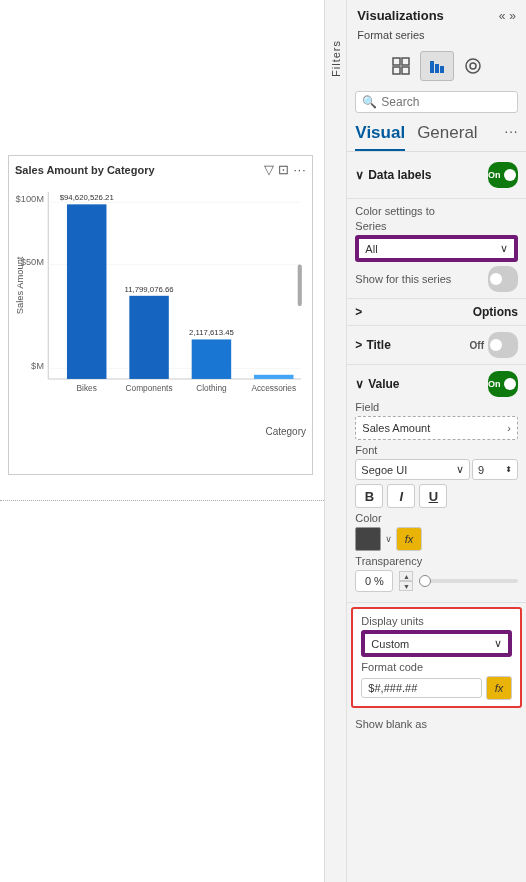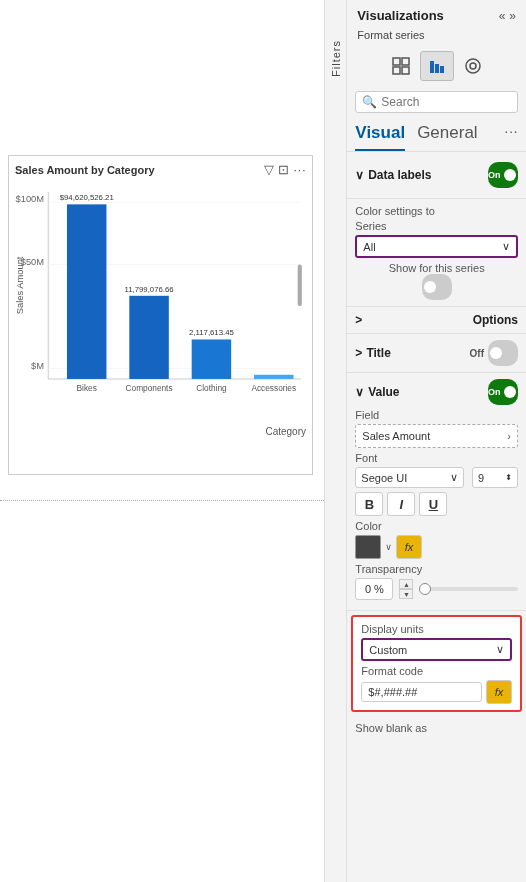--- a/index.html
+++ b/index.html
@@ -271,40 +271,39 @@
     .field-label {
       font-size: 11px;
       color: #555;
       margin-bottom: 3px;
     }
 
     
     .dropdown {
       width: 100%;
       background: #fff;
-      border: 2px solid #701a75;
+      border: 4px solid #701a75;
       border-radius: 3px;
       padding: 3px 6px;
       font-size: 11px;
       color: #333;
       display: flex;
       align-items: center;
       justify-content: space-between;
       cursor: pointer;
       margin-bottom: 4px;
     }
 
     .show-series-row {
       display: flex;
       align-items: center;
       justify-content: space-between;
       margin-top: 4px;
       font-size: 11px;
       color: #555;
-      flex-direction: column;
     }
 
     
     .collapsible-section {
       padding: 6px 8px;
       border-bottom: 1px solid #e0e0e0;
     }
 
     .collapsible-header {
       display: flex;
@@ -334,21 +333,21 @@
       display: flex;
       align-items: center;
       justify-content: space-between;
       cursor: pointer;
       margin-bottom: 4px;
     }
 
     
     .font-row {
       display: flex;
-      gap: 8px;
+      gap: 2px;
       margin-bottom: 4px;
     }
 
     .font-name-dropdown {
       flex: 1;
       background: #fff;
       border: 1px solid #ccc;
       border-radius: 3px;
       padding: 3px 5px;
       font-size: 11px;

